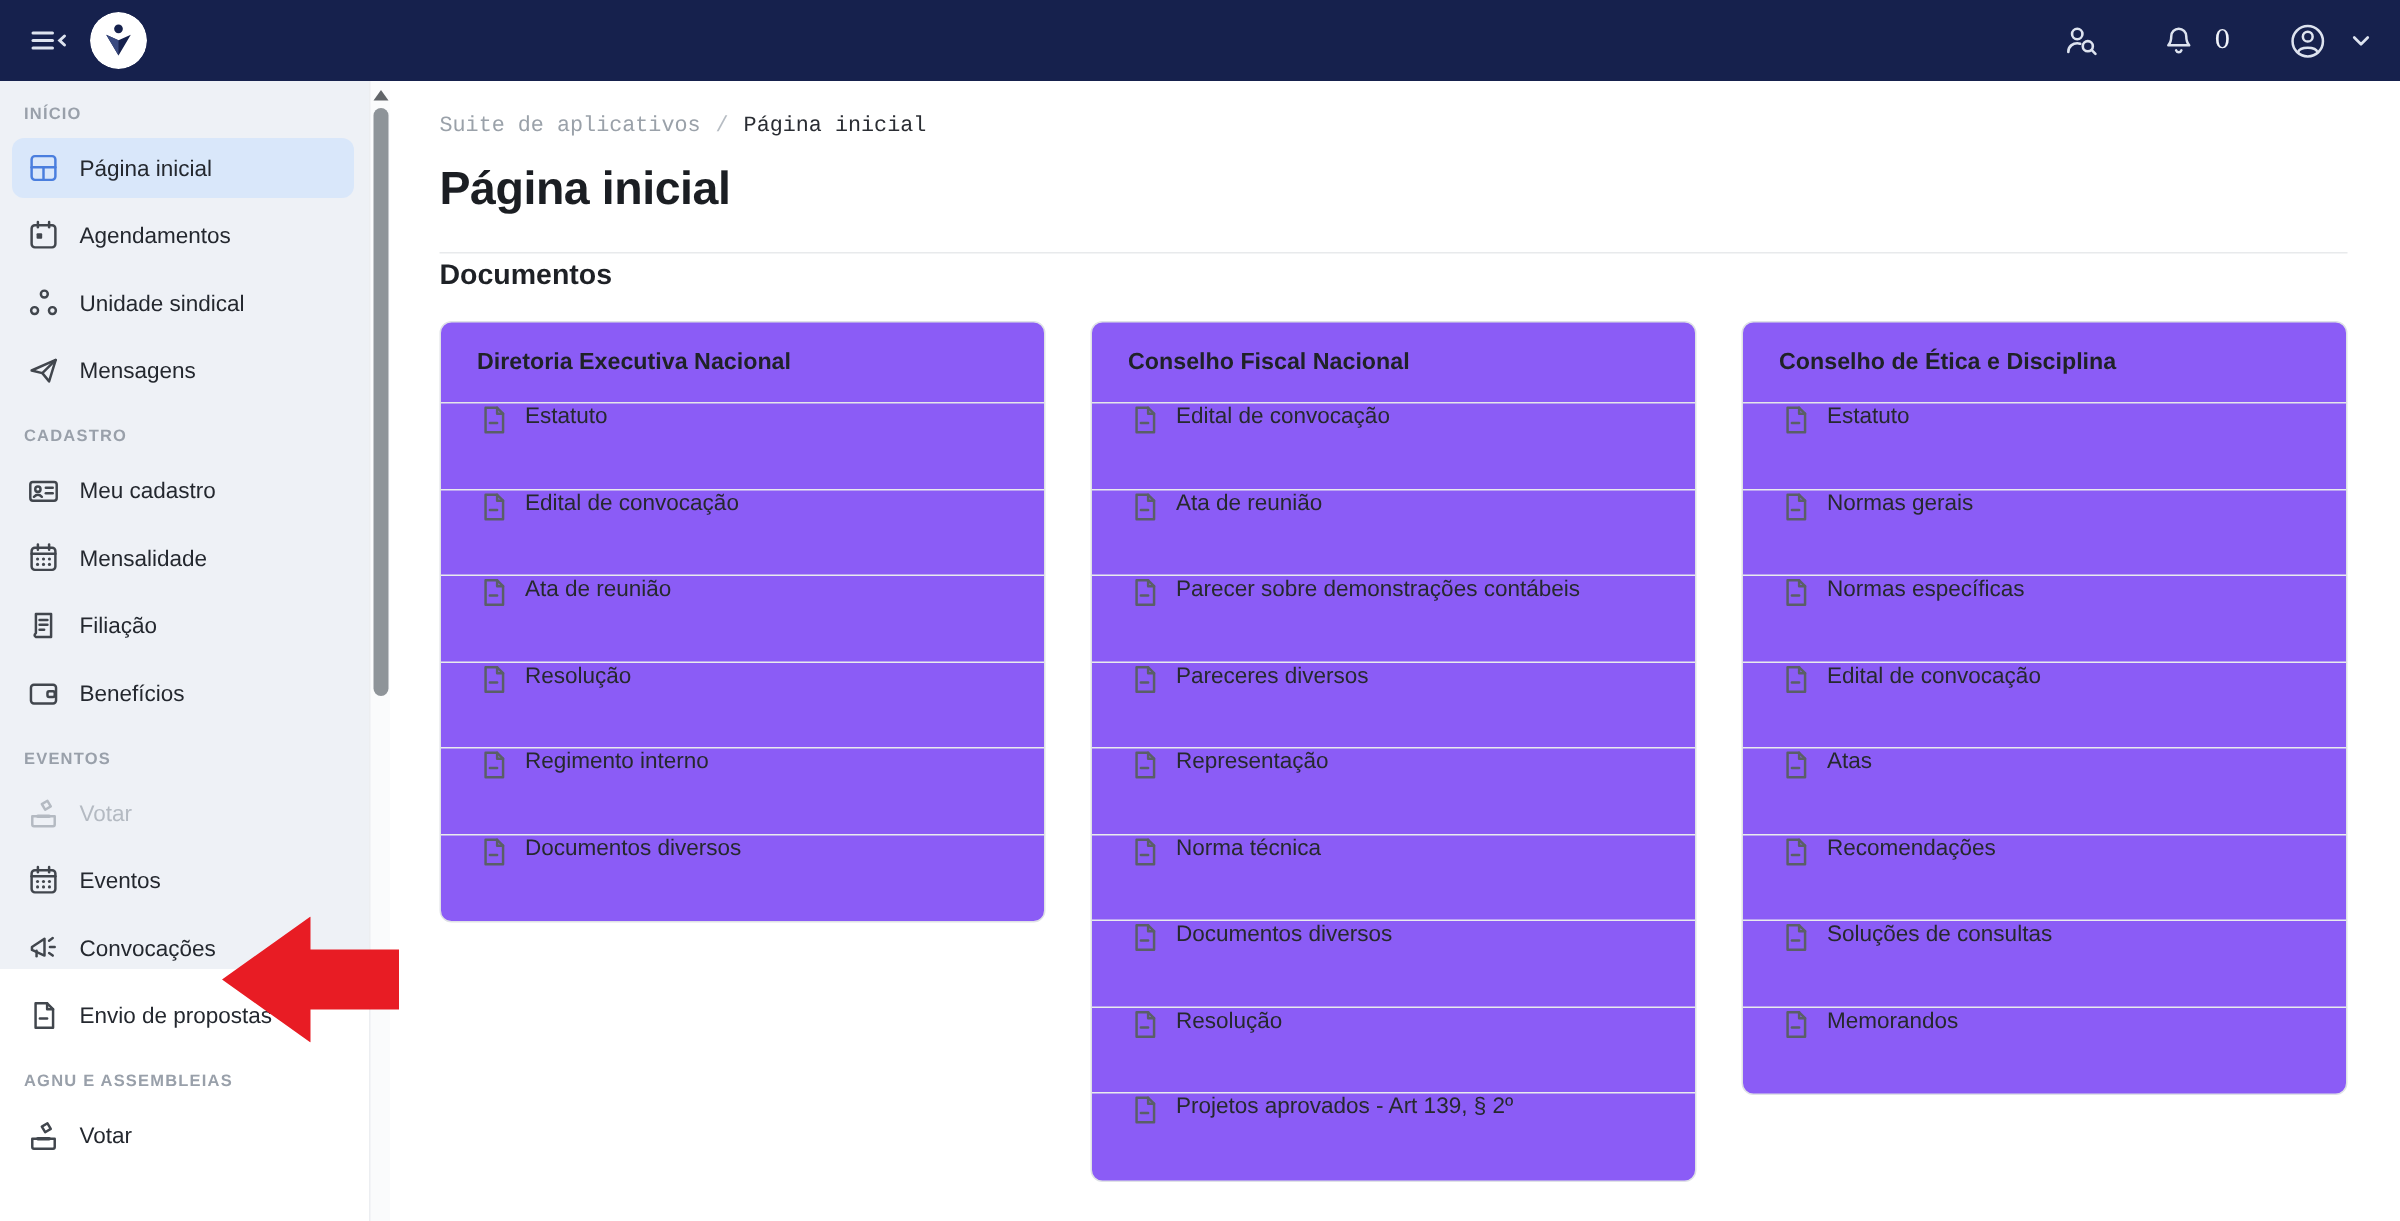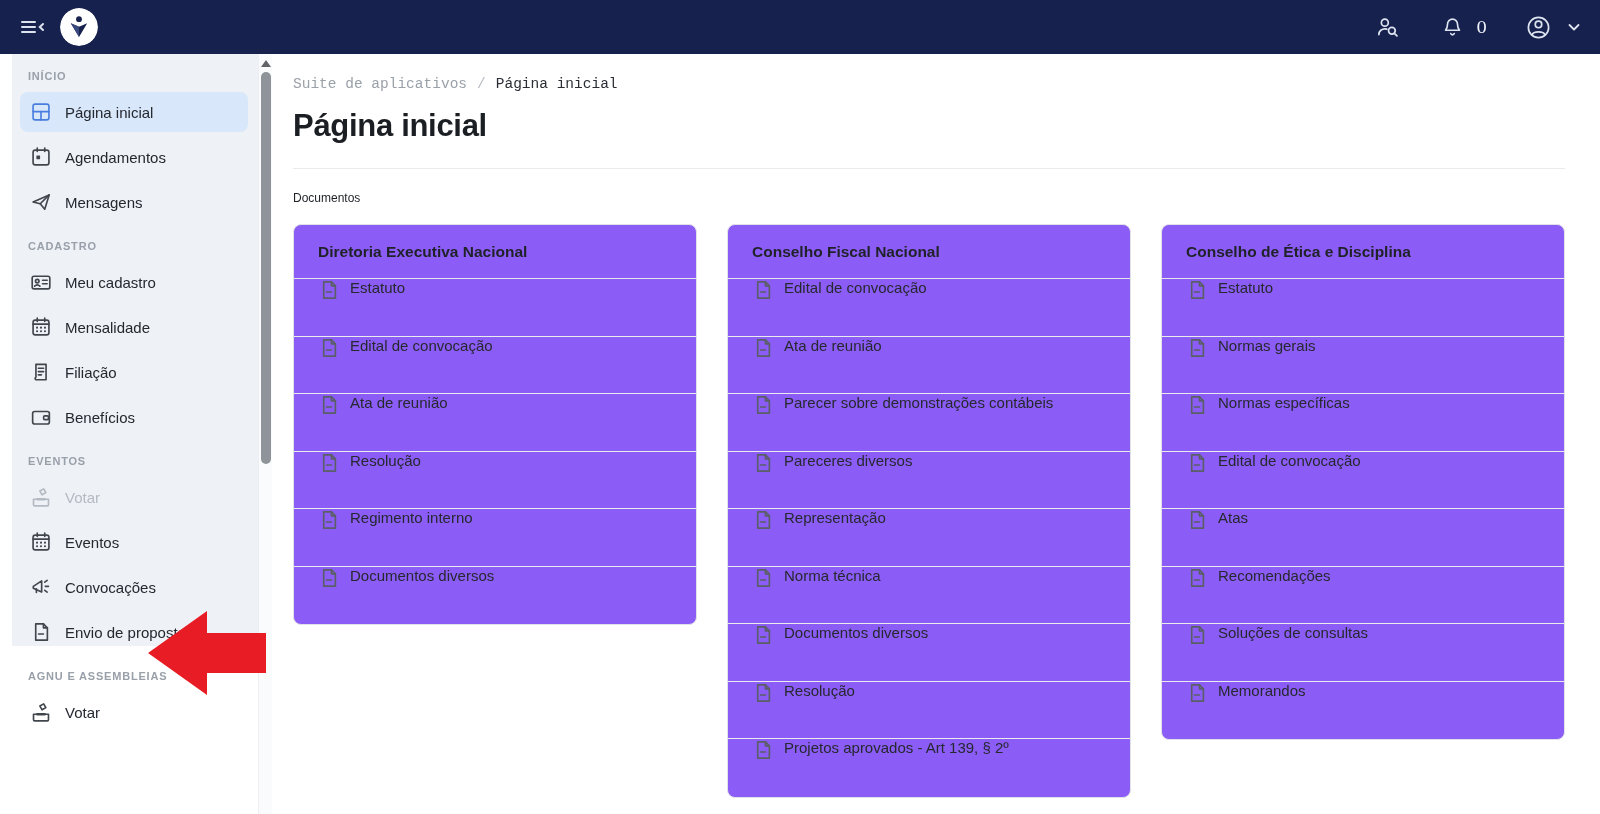--- a/index.html
+++ b/index.html
@@ -20,21 +20,21 @@
   .icon-btn { background:none; border:none; cursor:pointer; padding:2px;
     display:flex; align-items:center; color:#dde3ef; }
   .logo-wrap { width:38px; height:38px; border-radius:50%; overflow:hidden; cursor:pointer; }
   .nav-right { display:flex; align-items:center; }
   .nav-right .gap-lg { margin-left:36px; }
   .bell-count { color:#f0f3fa; font-size:17px; margin-left:9px; font-family:"DejaVu Serif","Liberation Serif",serif; }
   .account { display:flex; align-items:center; gap:10px; margin-left:36px; }
 
   
   .sidebar {
-    position:absolute; top:54px; left:12px; width:260px; height:592px;
+    position:absolute; top:54px; left:0; width:260px; height:592px;
     background:#eef1f6; z-index:5;
   }
   .side-inner { padding:16px 24px 0 8px; }
   .section-title {
     font-size:11px; font-weight:700; letter-spacing:.8px; color:#99a0aa;
     margin:18px 0 10px 8px; text-transform:uppercase;
   }
   .section:first-child .section-title { margin-top:0; }
   .side-item {
     display:flex; align-items:center; gap:13px; height:40px;
@@ -68,21 +68,21 @@
   .main {
     position:absolute; top:54px; left:260px; width:1340px; height:760px;
     background:#ffffff; padding:22px 35px 0 33px; overflow:hidden;
   }
   .breadcrumb { display:flex; align-items:center; gap:10px; font-size:14.5px;font-family:Liberation Mono, monospace; }
   .crumb-link { color:#9aa1a9; cursor:pointer; text-decoration:none; }
   .crumb-sep { color:#b6bcc3; }
   .crumb-current { color:#2a2d33; }
   .page-title { font-size:31px; font-weight:800; color:#1b1e23; margin-top:16px; letter-spacing:-.3px; }
   .title-divider { height:1px; background:#e8eaec; margin-top:24px; }
-  .section-heading { font-size:12px; font-weight:400; color:#1e2126; margin-top:22px; }
+  .section-heading { font-size:19px; font-weight:700; color:#1e2126; margin-top:4px; }
 
   .cards { display:grid; grid-template-columns:repeat(3,404px); gap:30px; margin-top:19px; align-items:start; }
   .card { background:#8b5cf6; border:1px solid #dfe2e6; border-radius:8px; overflow:hidden; }
   .card-header {
     height:54px; display:flex; align-items:center; padding:0 24px;
     font-size:15.5px; font-weight:700; color:#1f2227;
     border-bottom:1px solid #e4e6e9;
   }
   .card-rows { list-style:none; }
   .doc-row {
@@ -184,20 +184,30 @@
               <svg width="22" height="22" viewBox="0 0 20 20" fill="none" stroke="currentColor" stroke-width="1.5" stroke-linecap="round" stroke-linejoin="round">
                 <rect x="2.8" y="3.8" width="14.4" height="13.4" rx="2"></rect>
                 <line x1="6.6" y1="1.8" x2="6.6" y2="5"></line>
                 <line x1="13.4" y1="1.8" x2="13.4" y2="5"></line>
                 <rect x="5.8" y="8.6" width="3.4" height="3.4" rx="0.6" fill="currentColor" stroke="none"></rect>
               </svg>
             </span>
     <span class="label">Agendamentos</span>
   </div>
 
+  <div class="side-item">
+    <span class="side-icon">
+              <svg width="22" height="22" viewBox="0 0 20 20" fill="none" stroke="currentColor" stroke-width="1.5" stroke-linecap="round" stroke-linejoin="round">
+                <circle cx="10.5" cy="4.6" r="2.1"></circle>
+                <circle cx="4.6" cy="14.6" r="2.1"></circle>
+                <circle cx="15.4" cy="14.6" r="2.1"></circle>
+              </svg>
+            </span>
+    <span class="label">Unidade sindical</span>
+  </div>
 
   <div class="side-item">
     <span class="side-icon">
               <svg width="22" height="22" viewBox="0 0 20 20" fill="none" stroke="currentColor" stroke-width="1.5" stroke-linecap="round" stroke-linejoin="round">
                 <path d="M2.8 10 L17.4 3.6 L13.4 16.6 L9.3 11.6 Z"></path>
                 <line x1="9.3" y1="11.6" x2="17.4" y2="3.6"></line>
               </svg>
             </span>
     <span class="label">Mensagens</span>
   </div>

